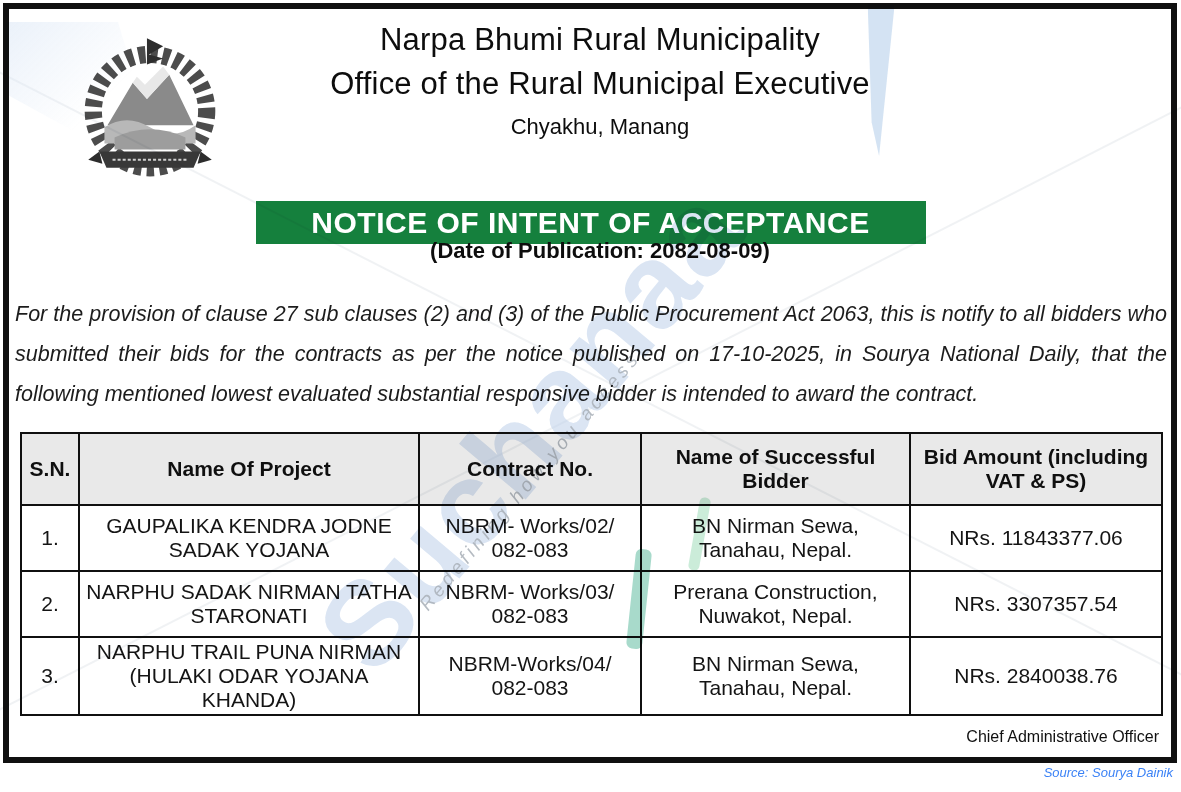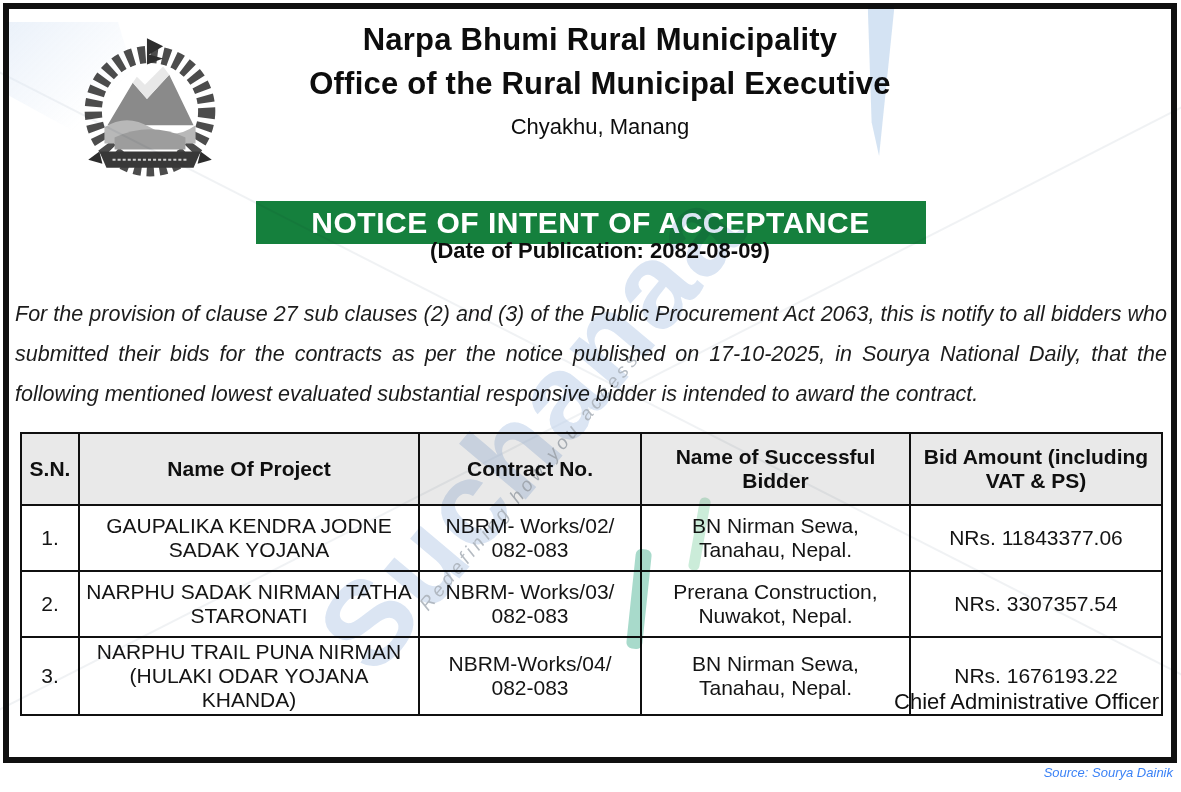--- a/index.html
+++ b/index.html
@@ -2,21 +2,21 @@
 <html><head>
 <meta charset="utf-8">
 <style>
   html,body{margin:0;padding:0;background:#ffffff;}
   .page{position:relative;width:1181px;height:792px;background:#ffffff;overflow:hidden;
         font-family:"Liberation Sans","DejaVu Sans",sans-serif;color:#181818;}
   .doc-border{position:absolute;left:3px;top:3px;width:1162px;height:748px;
               border:6px solid #101010;background:transparent;}
   
   .logo{position:absolute;left:74px;top:24px;width:152px;height:162px;}
-  .h-title{position:absolute;left:120px;width:960px;text-align:center;font-weight:bold;
+  .h-title{position:absolute;left:120px;width:960px;text-align:center;font-weight:normal;
            font-size:31px;letter-spacing:.2px;color:#0d0d0d;}
   .t1{top:22px;} .t2{top:66px;}
   .h-sub{position:absolute;left:120px;width:960px;text-align:center;font-weight:normal;
          font-size:22px;color:#0d0d0d;}
   .s1{top:114px;} .s2{top:155px;}
   .banner{position:absolute;left:0;right:0;top:201px;margin:0 auto;width:670px;height:43px;
           background:#15803d;color:#ffffff;font-weight:bold;font-size:30px;line-height:43px;
           text-align:center;letter-spacing:.5px;}
   .pubdate{position:absolute;left:120px;width:960px;top:238px;text-align:center;
            font-weight:bold;font-size:22px;color:#0d0d0d;}
@@ -26,21 +26,21 @@
   
   table.notice{position:absolute;left:20px;top:432px;width:1141px;border-collapse:collapse;
                table-layout:fixed;border-radius:25px;}
   table.notice th,table.notice td{border:2.5px solid #101010;text-align:center;
                vertical-align:middle;white-space:pre-line;padding:2px 4px;box-sizing:border-box;}
   table.notice th{background:#e9e9e9;font-weight:bold;font-size:21px;height:72px;color:#0f0f0f;}
   table.notice td{background:transparent;font-size:21px;font-weight:400;height:66px;color:#141414;}
   .col-sn{width:58px;} .col-project{width:340px;} .col-contract{width:222px;}
   .col-bidder{width:269px;} .col-amount{width:252px;}
   
-  .sign{position:absolute;right:22px;top:689px;font-size:22px;color:#101010;}
+  .sign{position:absolute;right:22px;top:728px;font-size:16px;color:#101010;}
   .source{position:absolute;right:8px;top:765px;font-size:13px;font-style:italic;color:#3b82f6;}
   
   .wm-layer{position:absolute;inset:0;pointer-events:none;z-index:6;mix-blend-mode:multiply;}
   .wm-brand{position:absolute;left:150px;top:360px;width:760px;text-align:center;
             transform:rotate(-50deg);font-weight:bold;font-size:120px;letter-spacing:2px;
             color:#bdd0ea;opacity:.55;font-family:"Liberation Sans",sans-serif;}
   .wm-tagline{position:absolute;left:180px;top:470px;width:700px;text-align:center;
               transform:rotate(-50deg);font-size:19px;font-style:italic;letter-spacing:4px;
               color:#a9b0b8;opacity:.85;}
   .wm-shape{position:absolute;}
@@ -139,21 +139,21 @@
       <td>NRs. 3307357.54</td>
     </tr>
     <tr>
       <td>3.</td>
       <td>NARPHU TRAIL PUNA NIRMAN
 (HULAKI ODAR YOJANA KHANDA)</td>
       <td>NBRM-Works/04/
 082-083</td>
       <td>BN Nirman Sewa,
 Tanahau, Nepal.</td>
-      <td>NRs. 1676193.22</td>
+      <td>NRs. 2840038.76</td>
     </tr>
   </tbody>
     </table>
 
   <div class="sign">Chief Administrative Officer</div>
   <div class="source">Source: Sourya Dainik</div>
 
 </div>
 
 </body></html>

